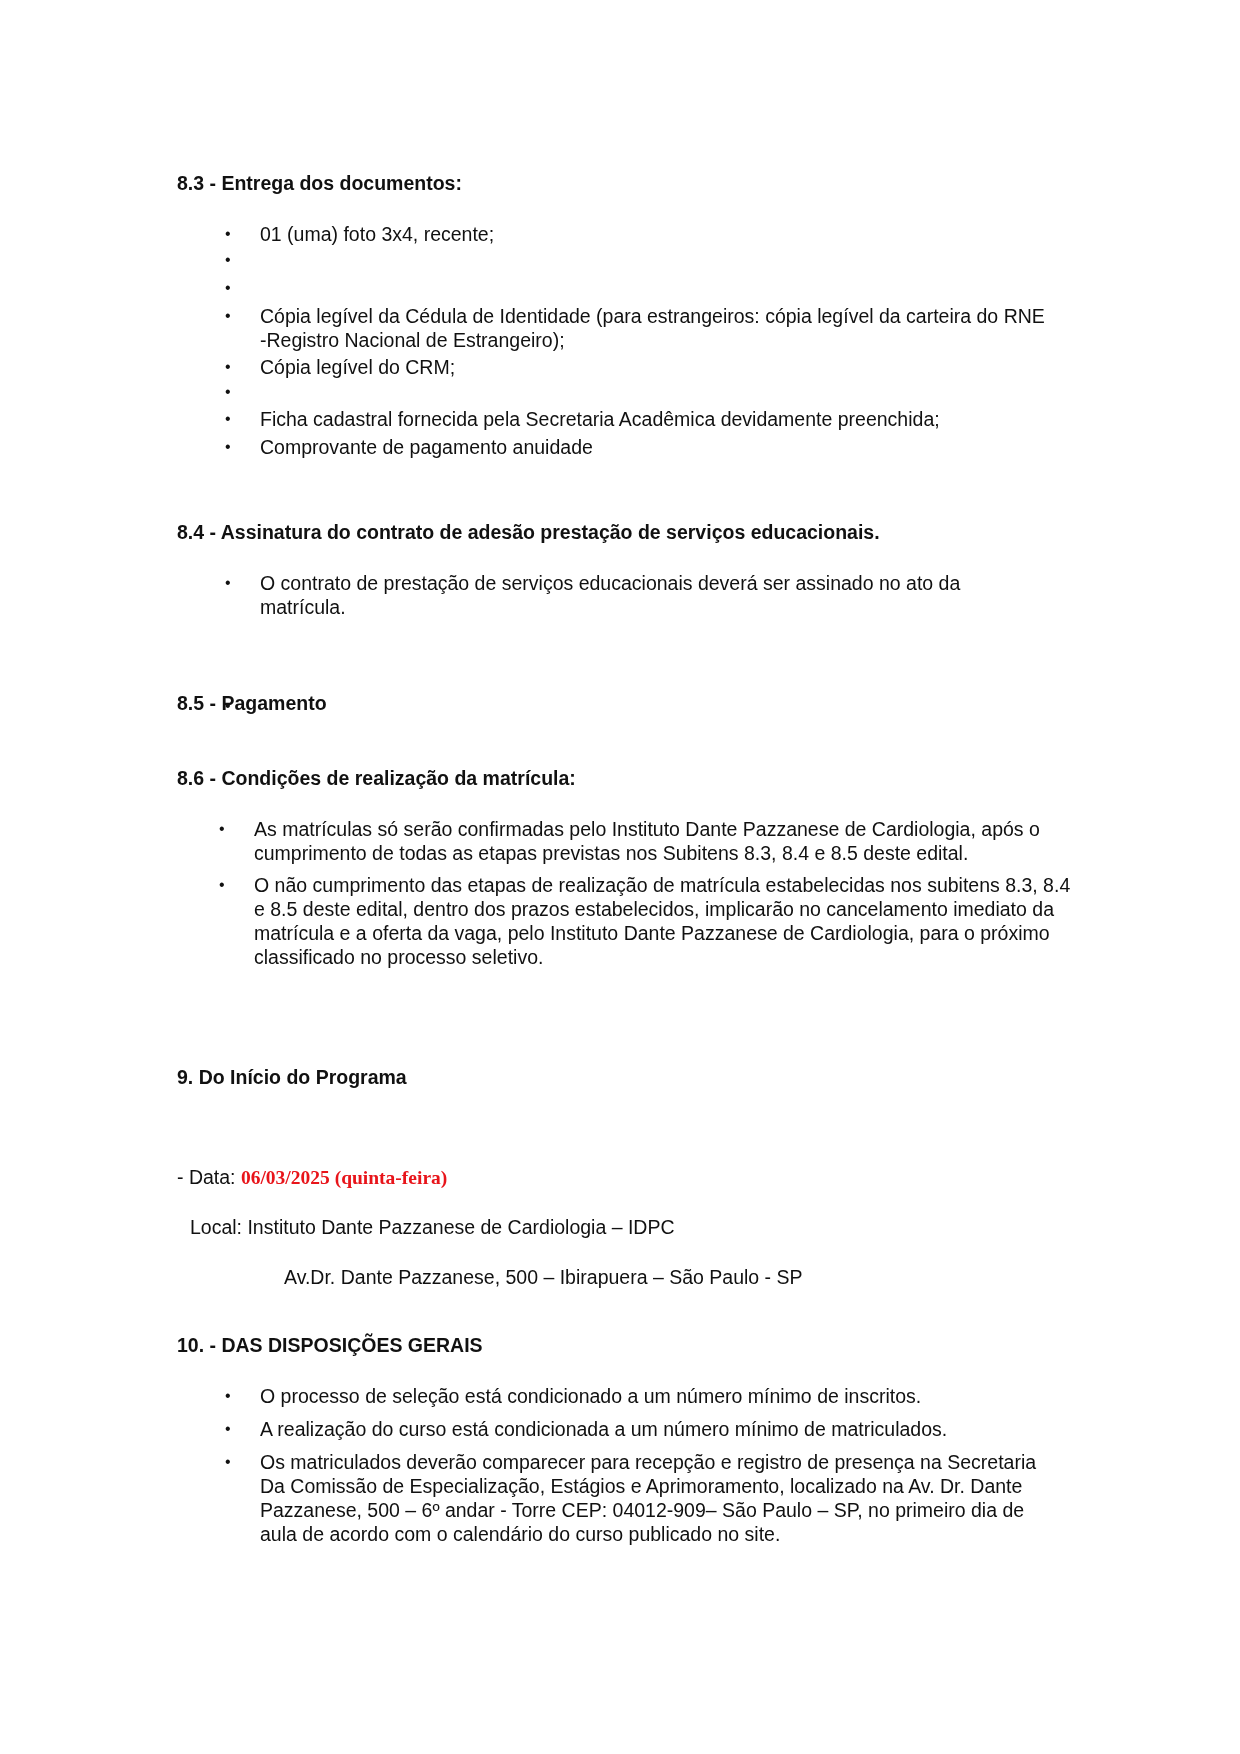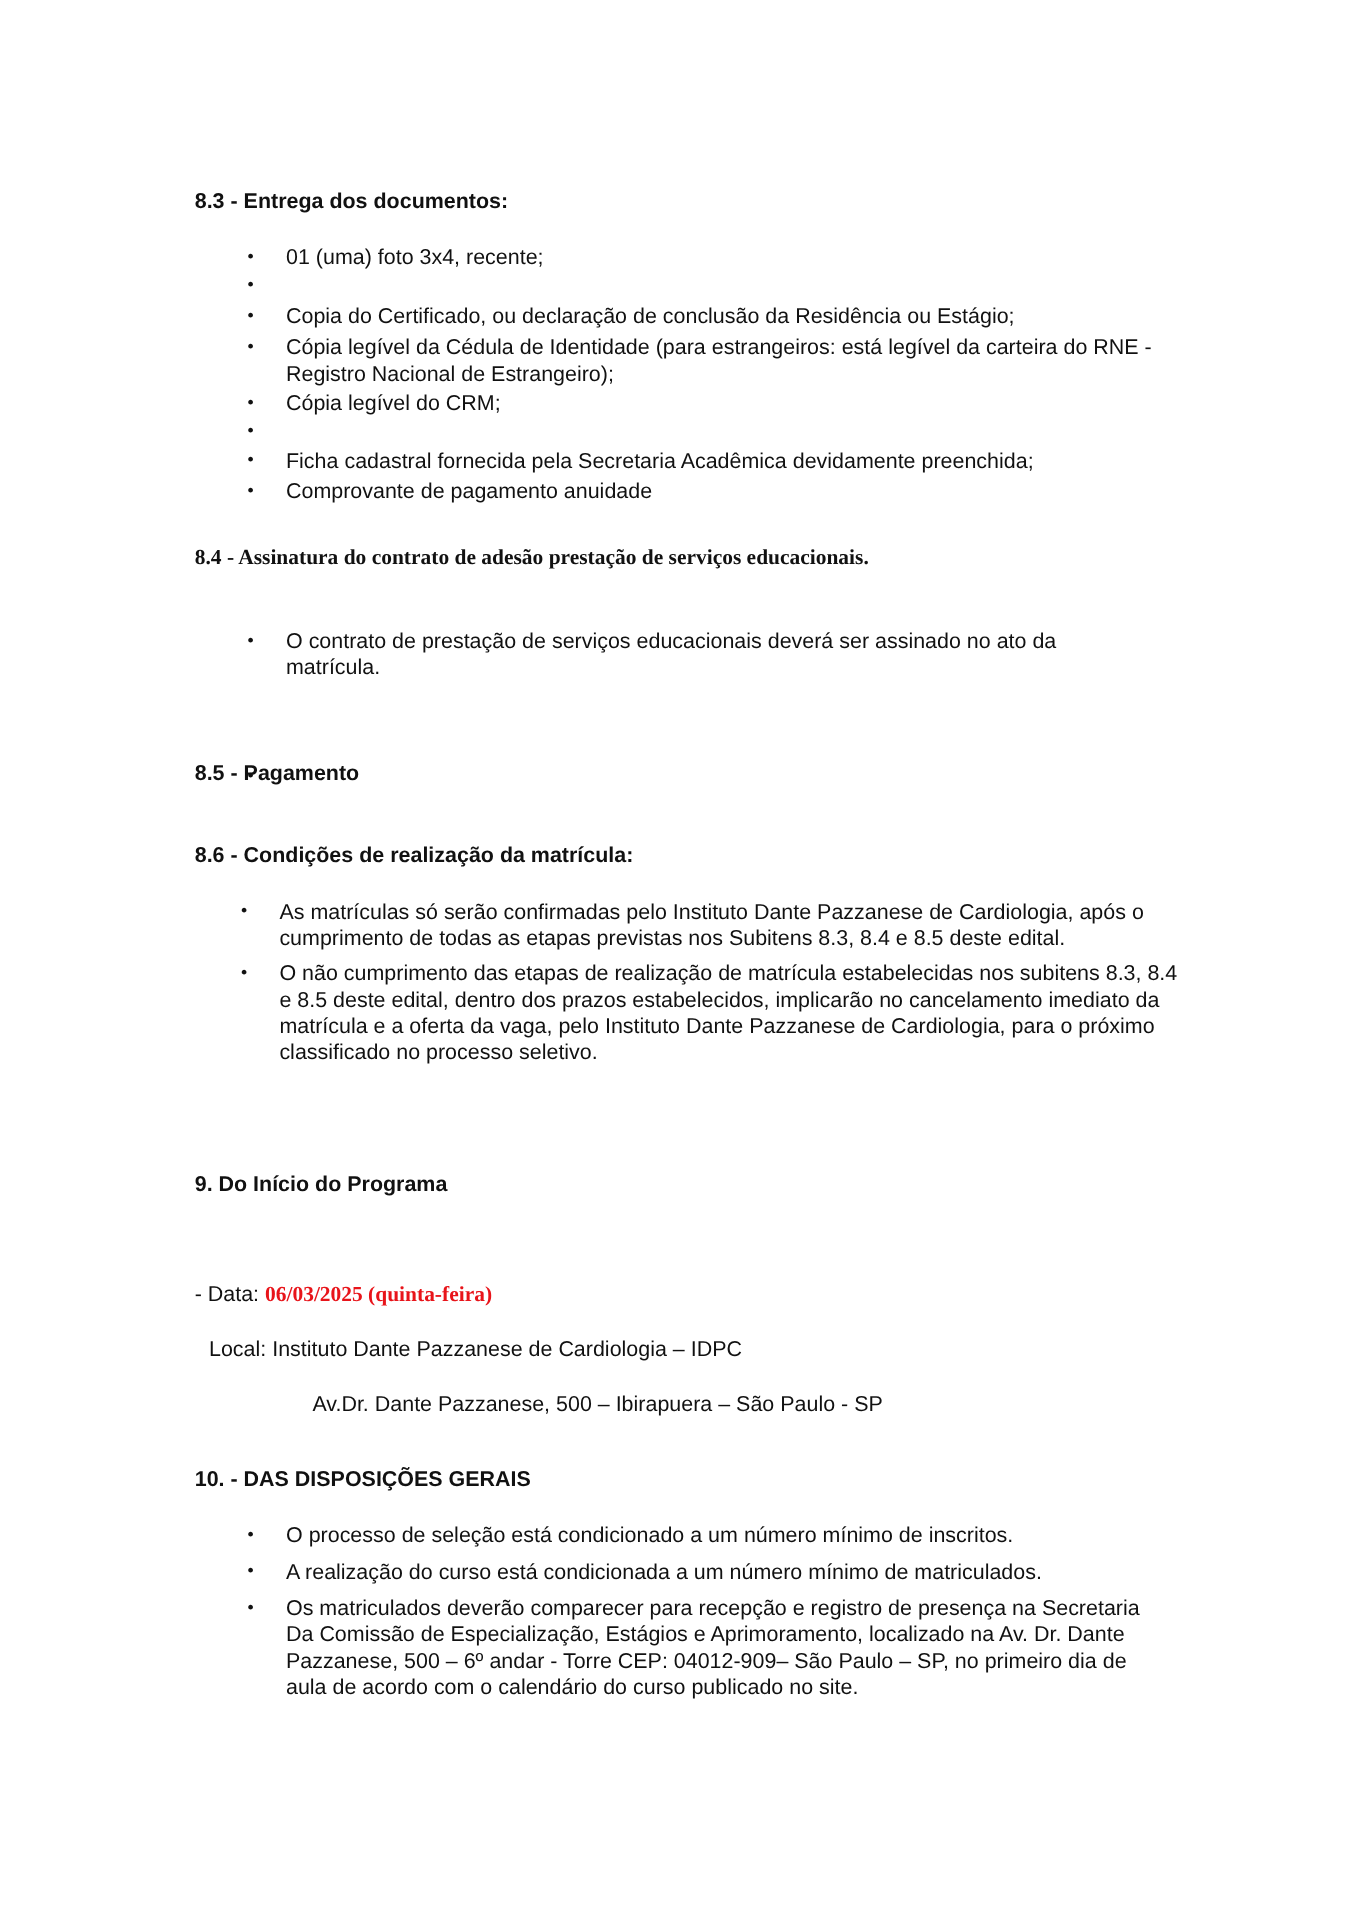--- a/index.html
+++ b/index.html
@@ -17,29 +17,29 @@
     }
     .red { color: #e8141a; font-weight: bold; font-family: Liberation Serif, serif; }
   </style>
 </head>
 <body>
 
 <div class="abs h" style="top:171px;">8.3 - Entrega dos documentos:</div>
 <ul class="bullets" style="left:260px; top:222px; width:800px;">
   <li style="height:26px;"><span class="dot">•</span><span>01 (uma) foto 3x4, recente;</span></li>
   <li style="height:28px;"><span class="dot">•</span></li>
-  <li style="height:28px;"><span class="dot">•</span><span>Copia do Certificado, ou declaração de conclusão da Residência ou Estágio;</span></li>
-  <li style="height:51px; width:795px;"><span class="dot">•</span><span>Cópia legível da Cédula de Identidade (para estrangeiros: está legível da carteira do RNE -Registro Nacional de Estrangeiro);</span></li>
+  <li style="height:28px;"><span class="dot">•</span></li>
+  <li style="height:51px; width:795px;"><span class="dot">•</span><span>Cópia legível da Cédula de Identidade (para estrangeiros: cópia legível da carteira do RNE -Registro Nacional de Estrangeiro);</span></li>
   <li style="height:25px;"><span class="dot">•</span><span>Cópia legível do CRM;</span></li>
   <li style="height:27px;"><span class="dot">•</span></li>
   <li style="height:28px;"><span class="dot">•</span><span>Ficha cadastral fornecida pela Secretaria Acadêmica devidamente preenchida;</span></li>
   <li style="height:26px;"><span class="dot">•</span><span>Comprovante de pagamento anuidade</span></li>
 </ul>
 
-<div class="abs h" style="top:496px;font-family:Liberation Serif, serif;">8.4 - Assinatura do contrato de adesão prestação de serviços educacionais.</div>
+<div class="abs h" style="top:520px;">8.4 - Assinatura do contrato de adesão prestação de serviços educacionais.</div>
 <ul class="bullets" style="left:260px; top:571px; width:760px;">
   <li><span class="dot">•</span><span>O contrato de prestação de serviços educacionais deverá ser assinado no ato da matrícula.</span></li>
 </ul>
 
 <div class="abs h" style="top:667px;margin-top:24px;">8.5 - Pagamento</div>
 <ul class="bullets" style="left:260px; top:694px; width:760px;">
   <li><span class="dot">•</span></li>
 </ul>
 
 <div class="abs h" style="top:766px;">8.6 - Condições de realização da matrícula:</div>

